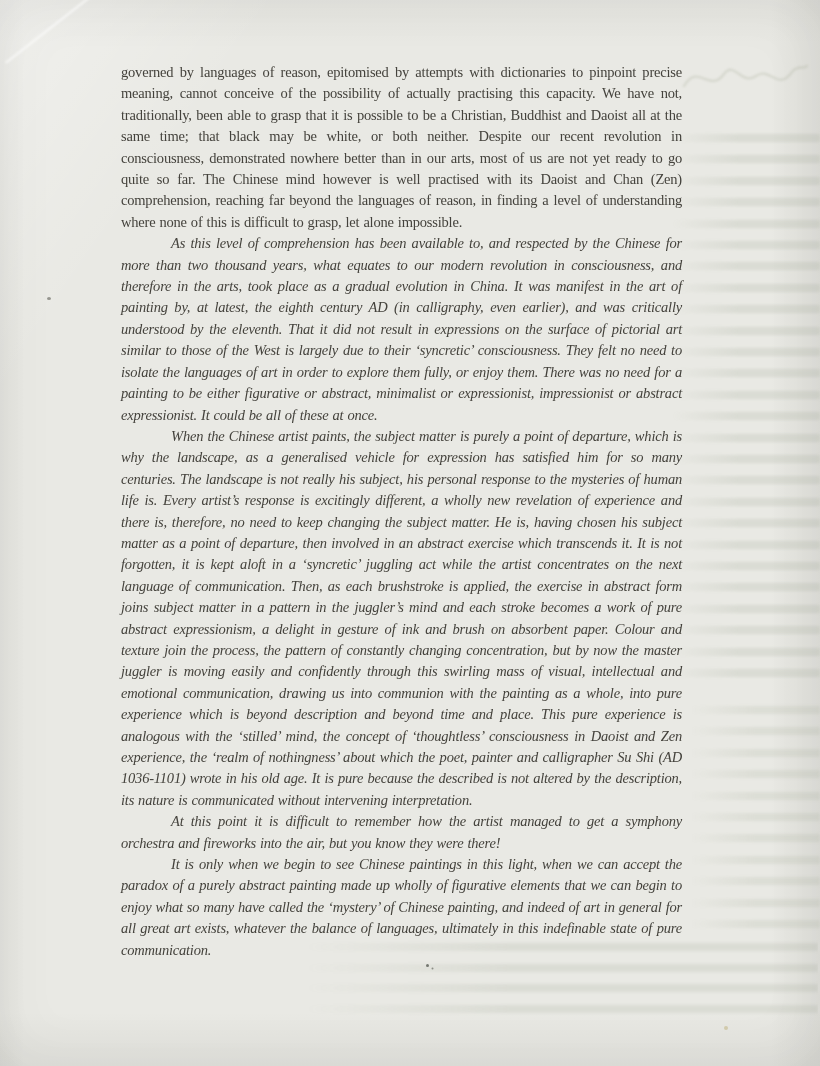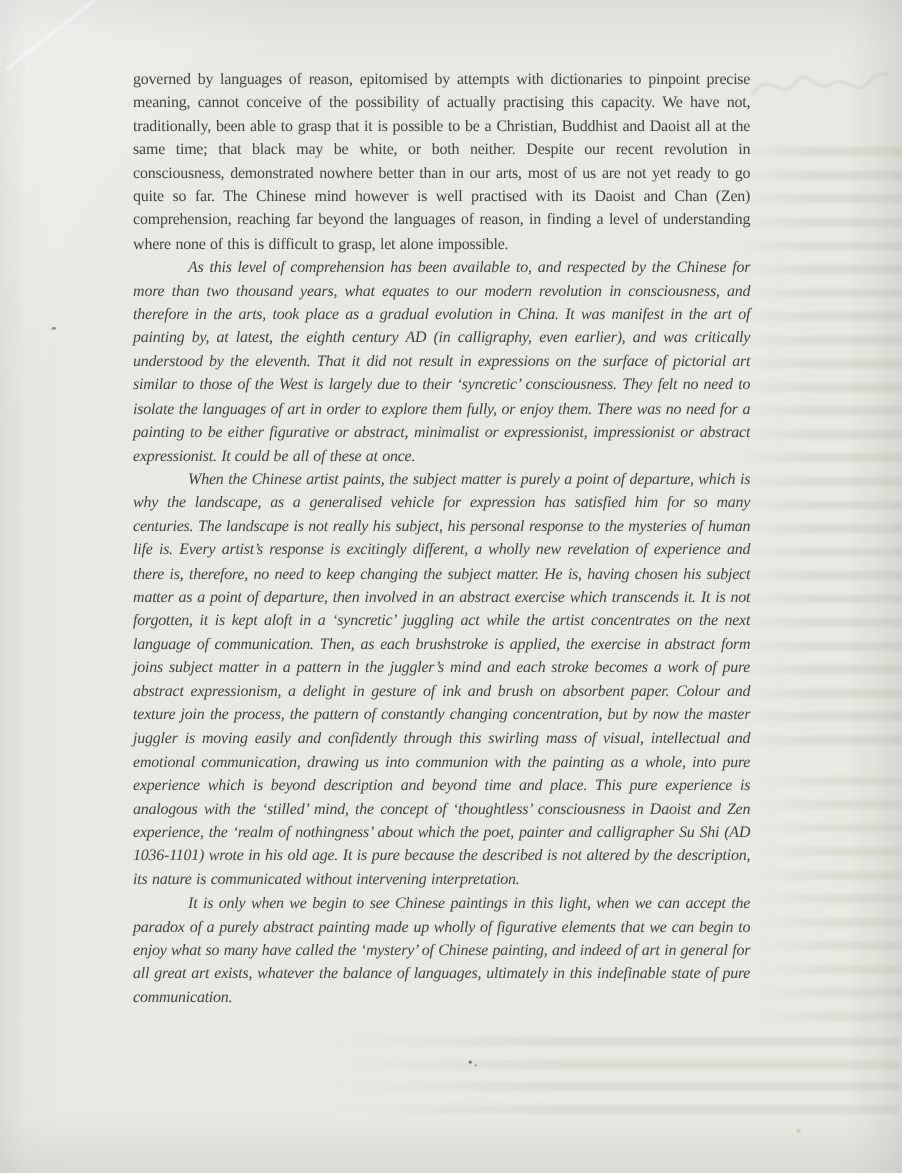--- a/index.html
+++ b/index.html
@@ -154,20 +154,21 @@
   <div class="ghost ghost-bottom"></div>
 
   <svg class="ghost-squiggle" width="130" height="50" viewBox="0 0 130 50">
     <path d="M4 34 C 18 10, 30 42, 44 22 C 54 8, 62 34, 76 24 C 90 14, 98 40, 112 20 C 118 12, 124 18, 127 14" fill="none" stroke="rgba(150,158,132,0.45)" stroke-width="2.4" stroke-linecap="round"></path>
   </svg>
 
   <div class="text-block">
     <p>governed by languages of reason, epitomised by attempts with dictionaries to pinpoint precise meaning, cannot conceive of the possibility of actually practising this capacity. We have not, traditionally, been able to grasp that it is possible to be a Christian, Buddhist and Daoist all at the same time; that black may be white, or both neither. Despite our recent revolution in consciousness, demonstrated nowhere better than in our arts, most of us are not yet ready to go quite so far. The Chinese mind however is well practised with its Daoist and Chan (Zen) comprehension, reaching far beyond the languages of reason, in finding a level of understanding where none of this is difficult to grasp, let alone impossible.</p>
     <p class="indent">As this level of comprehension has been available to, and respected by the Chinese for more than two thousand years, what equates to our modern revolution in consciousness, and therefore in the arts, took place as a gradual evolution in China. It was manifest in the art of painting by, at latest, the eighth century AD (in calligraphy, even earlier), and was critically understood by the eleventh. That it did not result in expressions on the surface of pictorial art similar to those of the West is largely due to their ‘syncretic’ consciousness. They felt no need to isolate the languages of art in order to explore them fully, or enjoy them. There was no need for a painting to be either figurative or abstract, minimalist or expressionist, impressionist or abstract expressionist. It could be all of these at once.</p>
     <p class="indent">When the Chinese artist paints, the subject matter is purely a point of departure, which is why the landscape, as a generalised vehicle for expression has satisfied him for so many centuries. The landscape is not really his subject, his personal response to the mysteries of human life is. Every artist’s response is excitingly different, a wholly new revelation of experience and there is, therefore, no need to keep changing the subject matter. He is, having chosen his subject matter as a point of departure, then involved in an abstract exercise which transcends it. It is not forgotten, it is kept aloft in a ‘syncretic’ juggling act while the artist concentrates on the next language of communication. Then, as each brushstroke is applied, the exercise in abstract form joins subject matter in a pattern in the juggler’s mind and each stroke becomes a work of pure abstract expressionism, a delight in gesture of ink and brush on absorbent paper. Colour and texture join the process, the pattern of constantly changing concentration, but by now the master juggler is moving easily and confidently through this swirling mass of visual, intellectual and emotional communication, drawing us into communion with the painting as a whole, into pure experience which is beyond description and beyond time and place. This pure experience is analogous with the ‘stilled’ mind, the concept of ‘thoughtless’ consciousness in Daoist and Zen experience, the ‘realm of nothingness’ about which the poet, painter and calligrapher Su Shi (AD 1036-1101) wrote in his old age. It is pure because the described is not altered by the description, its nature is communicated without intervening interpretation.</p>
+    <p class="indent">At this point it is difficult to remember how the artist managed to get a symphony orchestra and fireworks into the air, but you know they were there!</p>
     <p class="indent">It is only when we begin to see Chinese paintings in this light, when we can accept the paradox of a purely abstract painting made up wholly of figurative elements that we can begin to enjoy what so many have called the ‘mystery’ of Chinese painting, and indeed of art in general for all great art exists, whatever the balance of languages, ultimately in this indefinable state of pure communication.</p>
   </div>
 
   <span class="speck speck-a"></span>
   <span class="speck speck-b"></span>
   <span class="speck speck-c"></span>
 
 </div>
 
 </body></html>

